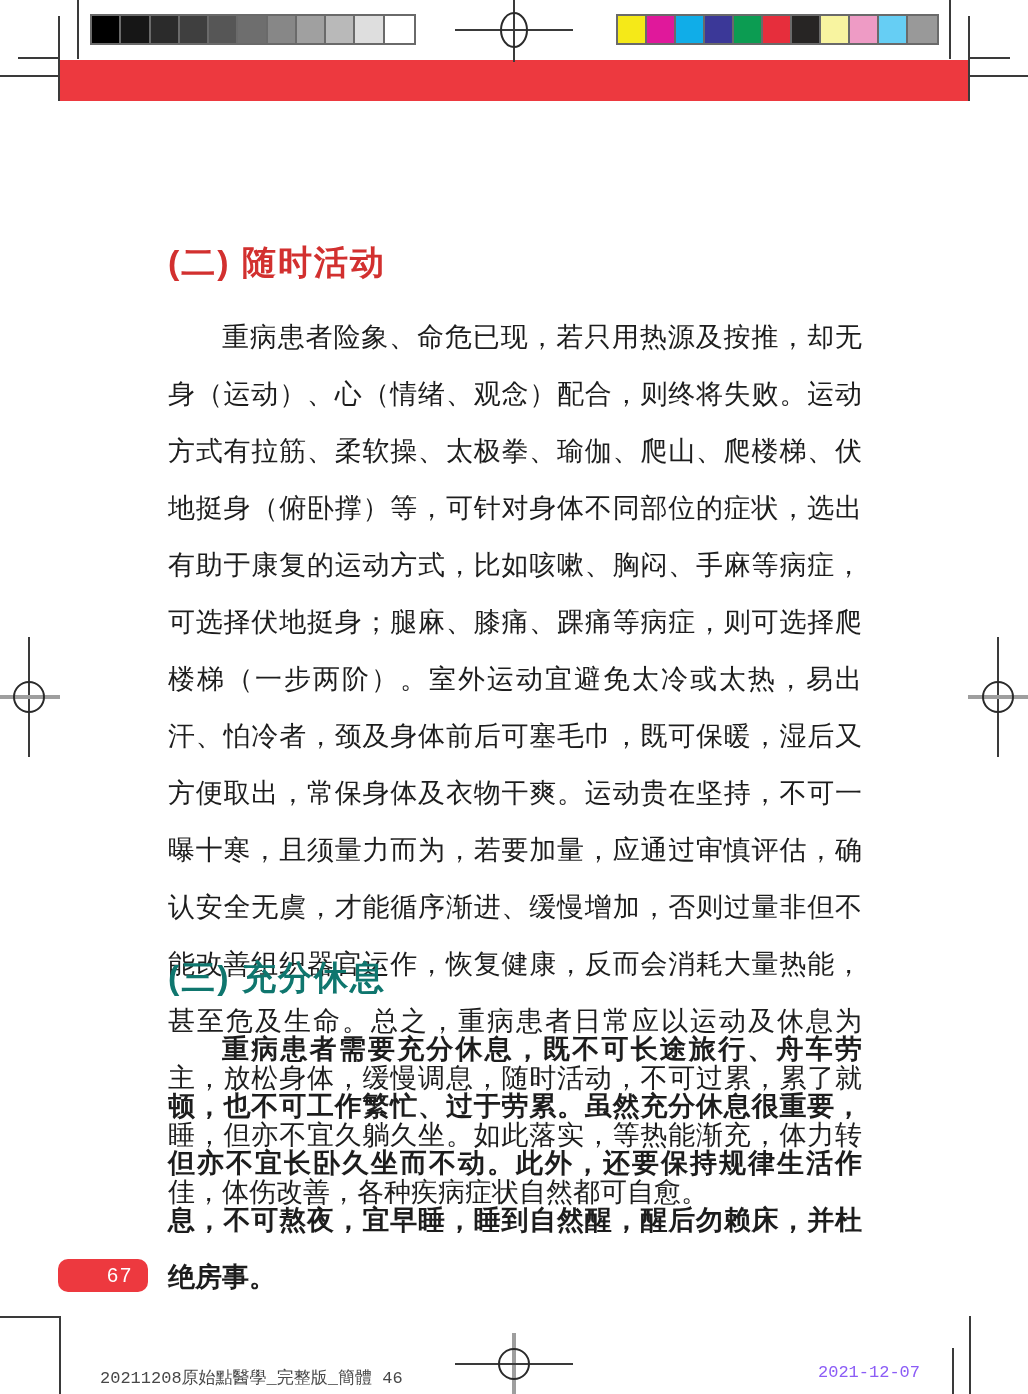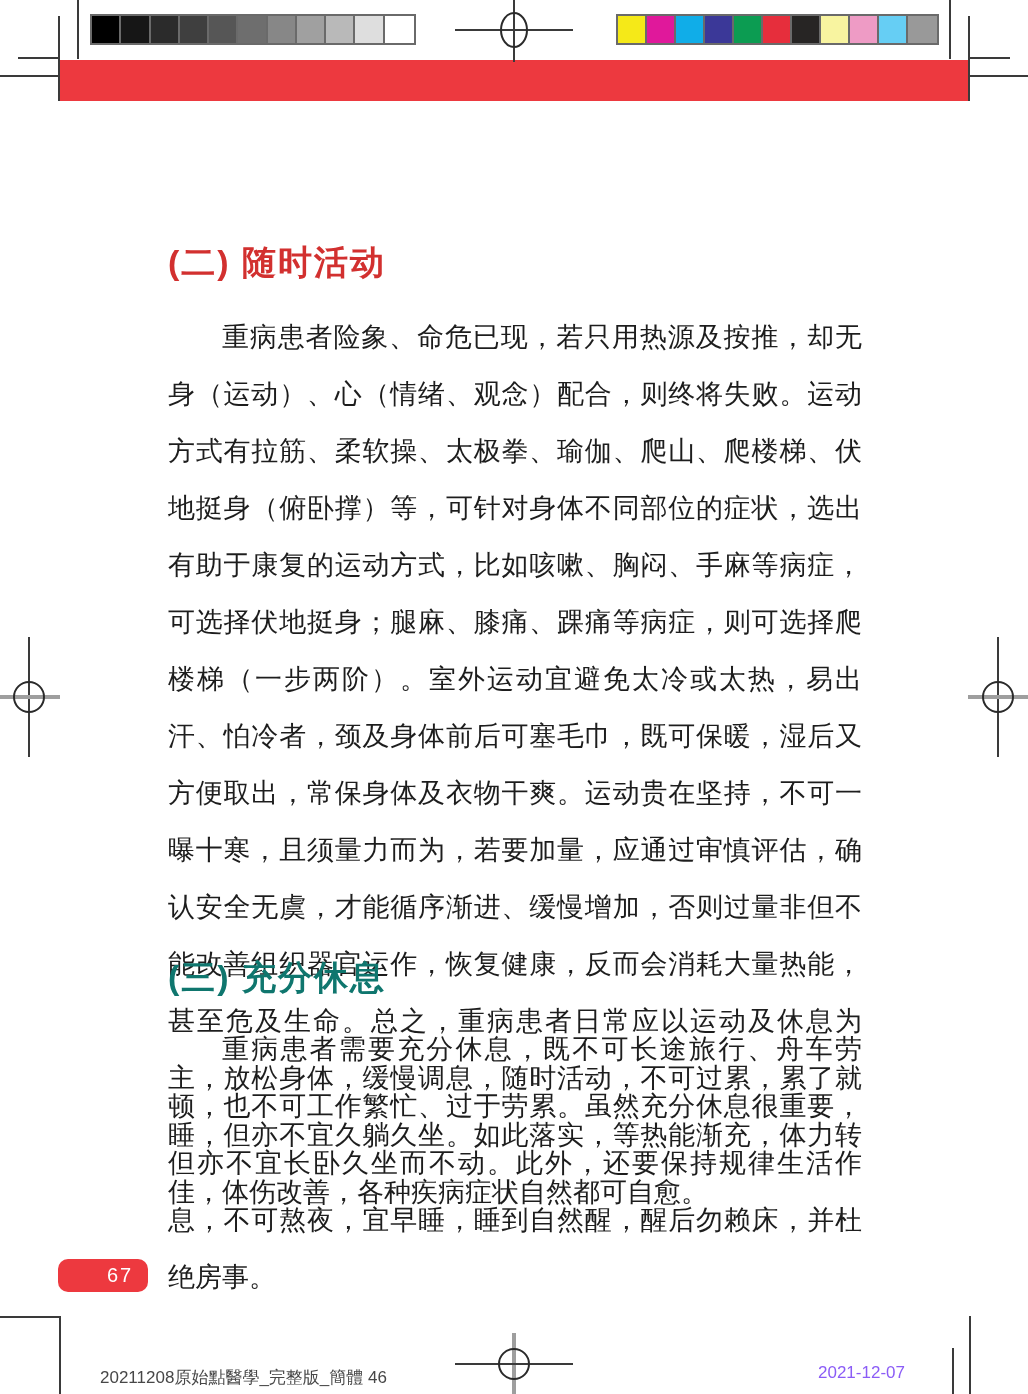--- a/index.html
+++ b/index.html
@@ -17,21 +17,21 @@
   .banner{position:absolute;left:60px;top:60px;width:908px;height:41px;}
   
   .sec-heading{position:absolute;left:168px;font-size:34px;font-weight:bold;letter-spacing:2px;white-space:nowrap;}
   .body-para{position:absolute;left:168px;width:694px;font-size:27px;line-height:57px;
              text-align:justify;text-indent:2em;word-break:break-all;}
   
   .pagenum{position:absolute;left:58px;top:1259px;width:90px;height:33px;border-radius:10px;
            color:#ffffff;font-size:20px;line-height:33px;text-align:center;
            padding-left:34px;box-sizing:border-box;letter-spacing:2px;}
   
-  .footer-text{position:absolute;font-family:Liberation Sans, sans-serif;font-size:17px;white-space:nowrap;}
+  .footer-text{position:absolute;font-family:Liberation Mono, monospace;font-size:17px;white-space:nowrap;}
   .footer-left{left:100px;top:1366px;}
   .footer-right{left:818px;top:1363px;}
 </style>
 </head>
 <body>
 
 <div class="page">
 
   <div class="swatch-bar" style="left:90px;top:14px;width:326px;height:31px;">
       <div class="swatch" style="background: rgb(0, 0, 0);"></div>
@@ -88,20 +88,20 @@
   <div class="reg-circle" style="left:982px;top:681px;width:32px;height:32px;"></div>
 
   <div class="mark gray" style="left:512px;top:1333px;width:4px;height:61px;"></div>
   <div class="mark" style="left:455px;top:1363px;width:118px;height:2px;"></div>
   <div class="reg-circle" style="left:498px;top:1348px;width:32px;height:32px;"></div>
 
   <div class="sec-heading" style="top: 240px; color: rgb(210, 48, 47);">(二) 随时活动</div>
   <div class="body-para" style="top: 309px; color: rgb(29, 29, 29);">重病患者险象、命危已现，若只用热源及按推，却无身（运动）、心（情绪、观念）配合，则终将失败。运动方式有拉筋、柔软操、太极拳、瑜伽、爬山、爬楼梯、伏地挺身（俯卧撑）等，可针对身体不同部位的症状，选出有助于康复的运动方式，比如咳嗽、胸闷、手麻等病症，可选择伏地挺身；腿麻、膝痛、踝痛等病症，则可选择爬楼梯（一步两阶）。室外运动宜避免太冷或太热，易出汗、怕冷者，颈及身体前后可塞毛巾，既可保暖，湿后又方便取出，常保身体及衣物干爽。运动贵在坚持，不可一曝十寒，且须量力而为，若要加量，应通过审慎评估，确认安全无虞，才能循序渐进、缓慢增加，否则过量非但不能改善组织器官运作，恢复健康，反而会消耗大量热能，甚至危及生命。总之，重病患者日常应以运动及休息为主，放松身体，缓慢调息，随时活动，不可过累，累了就睡，但亦不宜久躺久坐。如此落实，等热能渐充，体力转佳，体伤改善，各种疾病症状自然都可自愈。</div>
 
   <div class="sec-heading" style="top: 947px; color: #0f766e; margin-top: 8px;">(三) 充分休息</div>
-  <div class="body-para" style="top: 1021px; color: rgb(29, 29, 29);">重病患者需要充分休息，既不可长途旅行、舟车劳顿，也不可工作繁忙、过于劳累。虽然充分休息很重要，但亦不宜长卧久坐而不动。此外，还要保持规律生活作息，不可熬夜，宜早睡，睡到自然醒，醒后勿赖床，并杜绝房事。</div>
+  <div class="body-para" style="top: 1021px; color: rgb(29, 29, 29); font-weight: bold;">重病患者需要充分休息，既不可长途旅行、舟车劳顿，也不可工作繁忙、过于劳累。虽然充分休息很重要，但亦不宜长卧久坐而不动。此外，还要保持规律生活作息，不可熬夜，宜早睡，睡到自然醒，醒后勿赖床，并杜绝房事。</div>
 
   <div class="pagenum" style="background: rgb(237, 57, 63);">67</div>
 
   <div class="footer-text footer-left" style="color: rgb(71, 71, 71);">20211208原始點醫學_完整版_簡體  46</div>
   <div class="footer-text footer-right" style="color: #8b5cf6;">2021-12-07</div>
 
 </div>
 
 </body></html>

